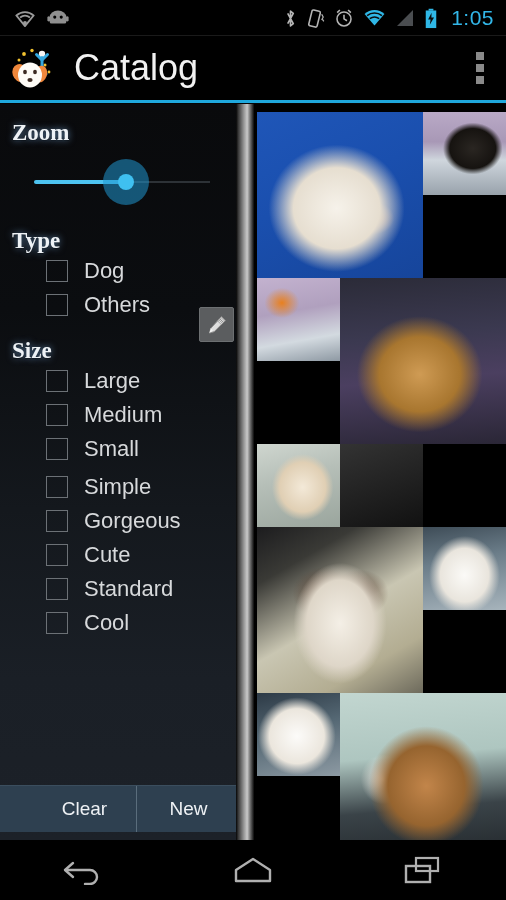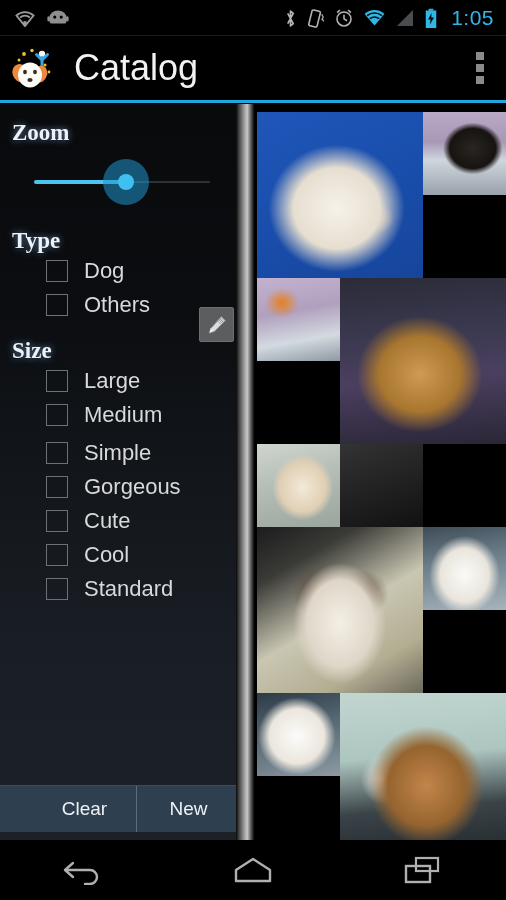--- a/index.html
+++ b/index.html
@@ -294,42 +294,46 @@
       <div class="filter-block">
         <div id="size-head" class="section-head">Size</div>
         <div class="check-row">
           <span class="checkbox"></span>
           <span class="check-label">Large</span>
         </div>
         <div class="check-row">
           <span class="checkbox"></span>
           <span class="check-label">Medium</span>
         </div>
+        <div class="check-row">
+          <span class="checkbox"></span>
+          <span class="check-label">Small</span>
+        </div>
       </div>
 
       <div class="filter-block">
         <div class="check-row">
           <span class="checkbox"></span>
           <span class="check-label">Simple</span>
         </div>
         <div class="check-row">
           <span class="checkbox"></span>
           <span class="check-label">Gorgeous</span>
         </div>
         <div class="check-row">
           <span class="checkbox"></span>
           <span class="check-label">Cute</span>
         </div>
         <div class="check-row">
           <span class="checkbox"></span>
+          <span class="check-label">Standard</span>
+        </div>
+        <div class="check-row">
+          <span class="checkbox"></span>
           <span class="check-label">Cool</span>
-        </div>
-        <div class="check-row">
-          <span class="checkbox"></span>
-          <span class="check-label">Standard</span>
         </div>
       </div>
 
       <div id="btnbar">
         <div class="bar-btn">Clear</div>
         <div id="btn-divider"></div>
         <div class="bar-btn">New</div>
       </div>
     </div>
 

